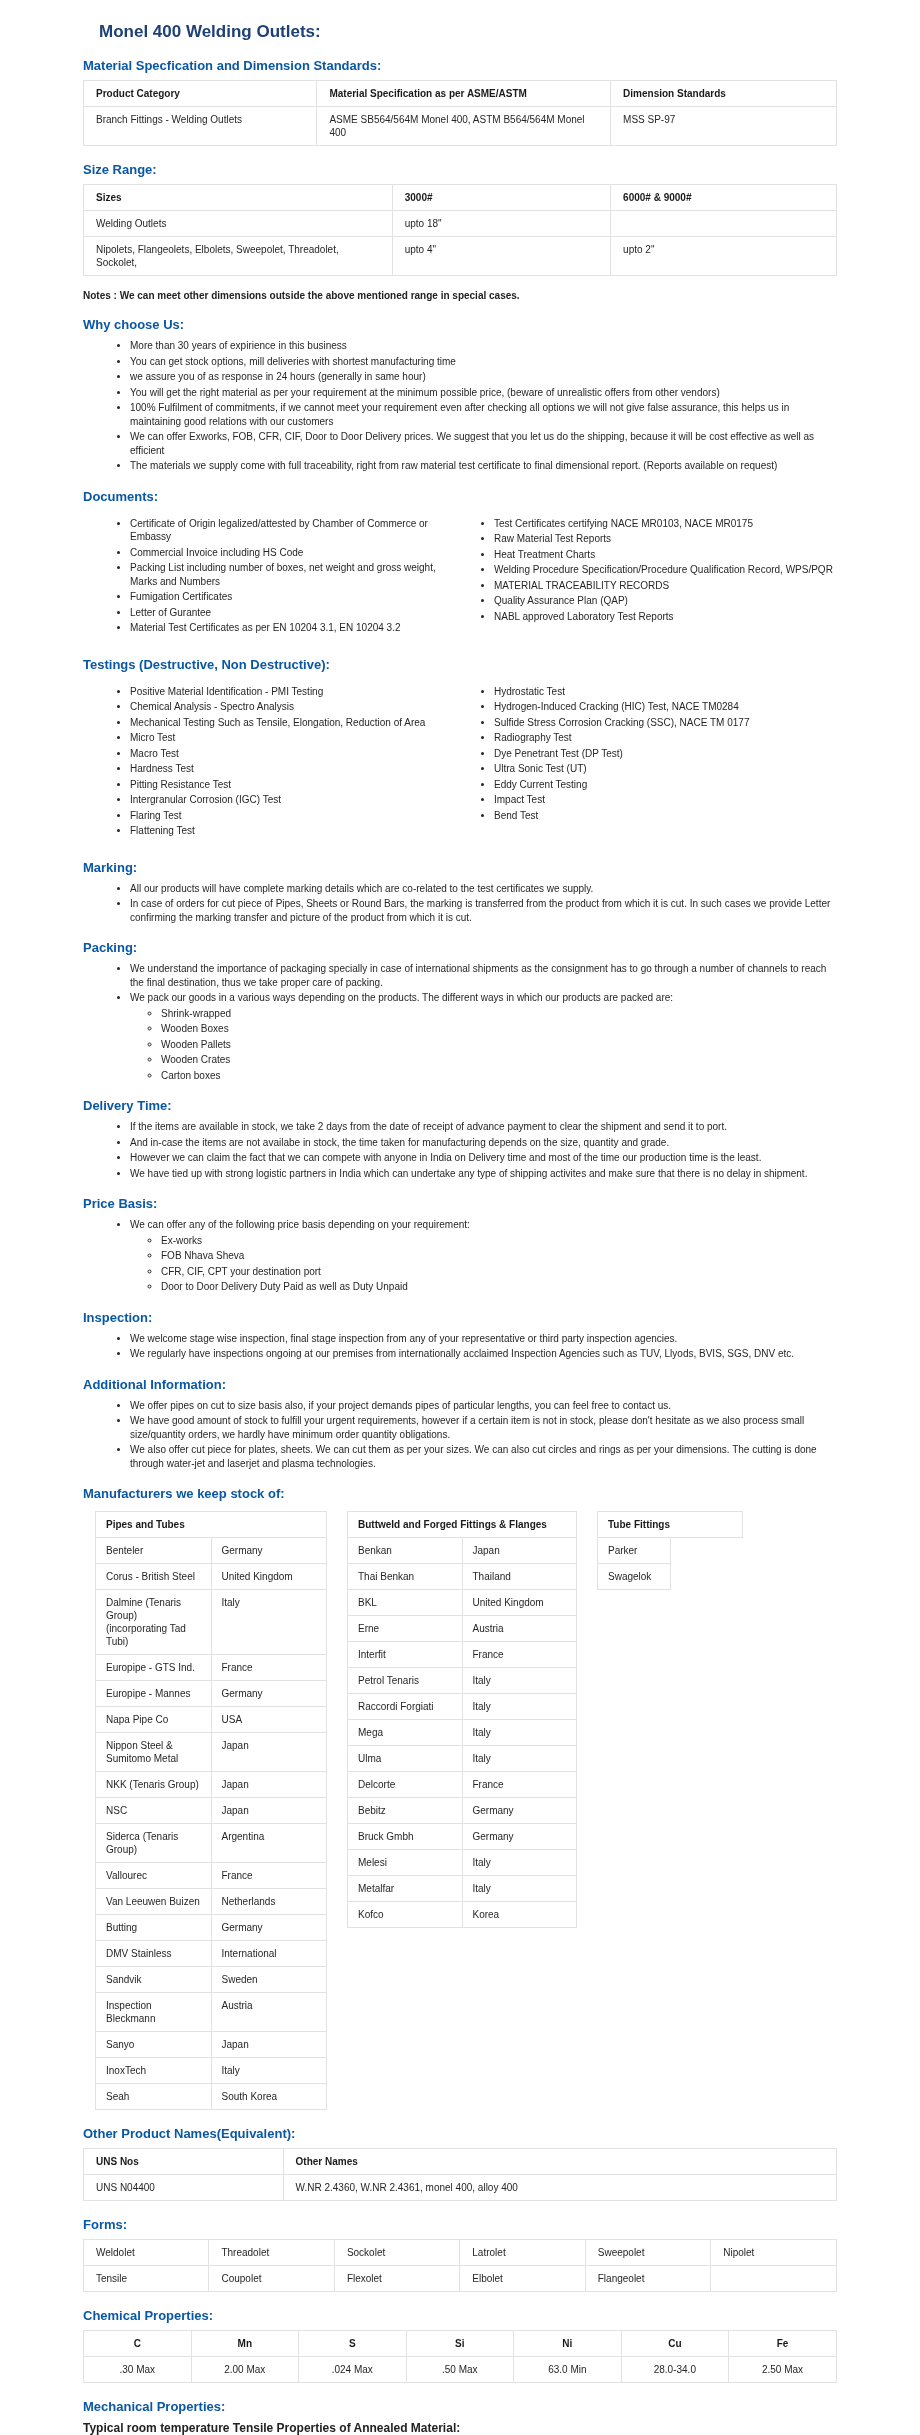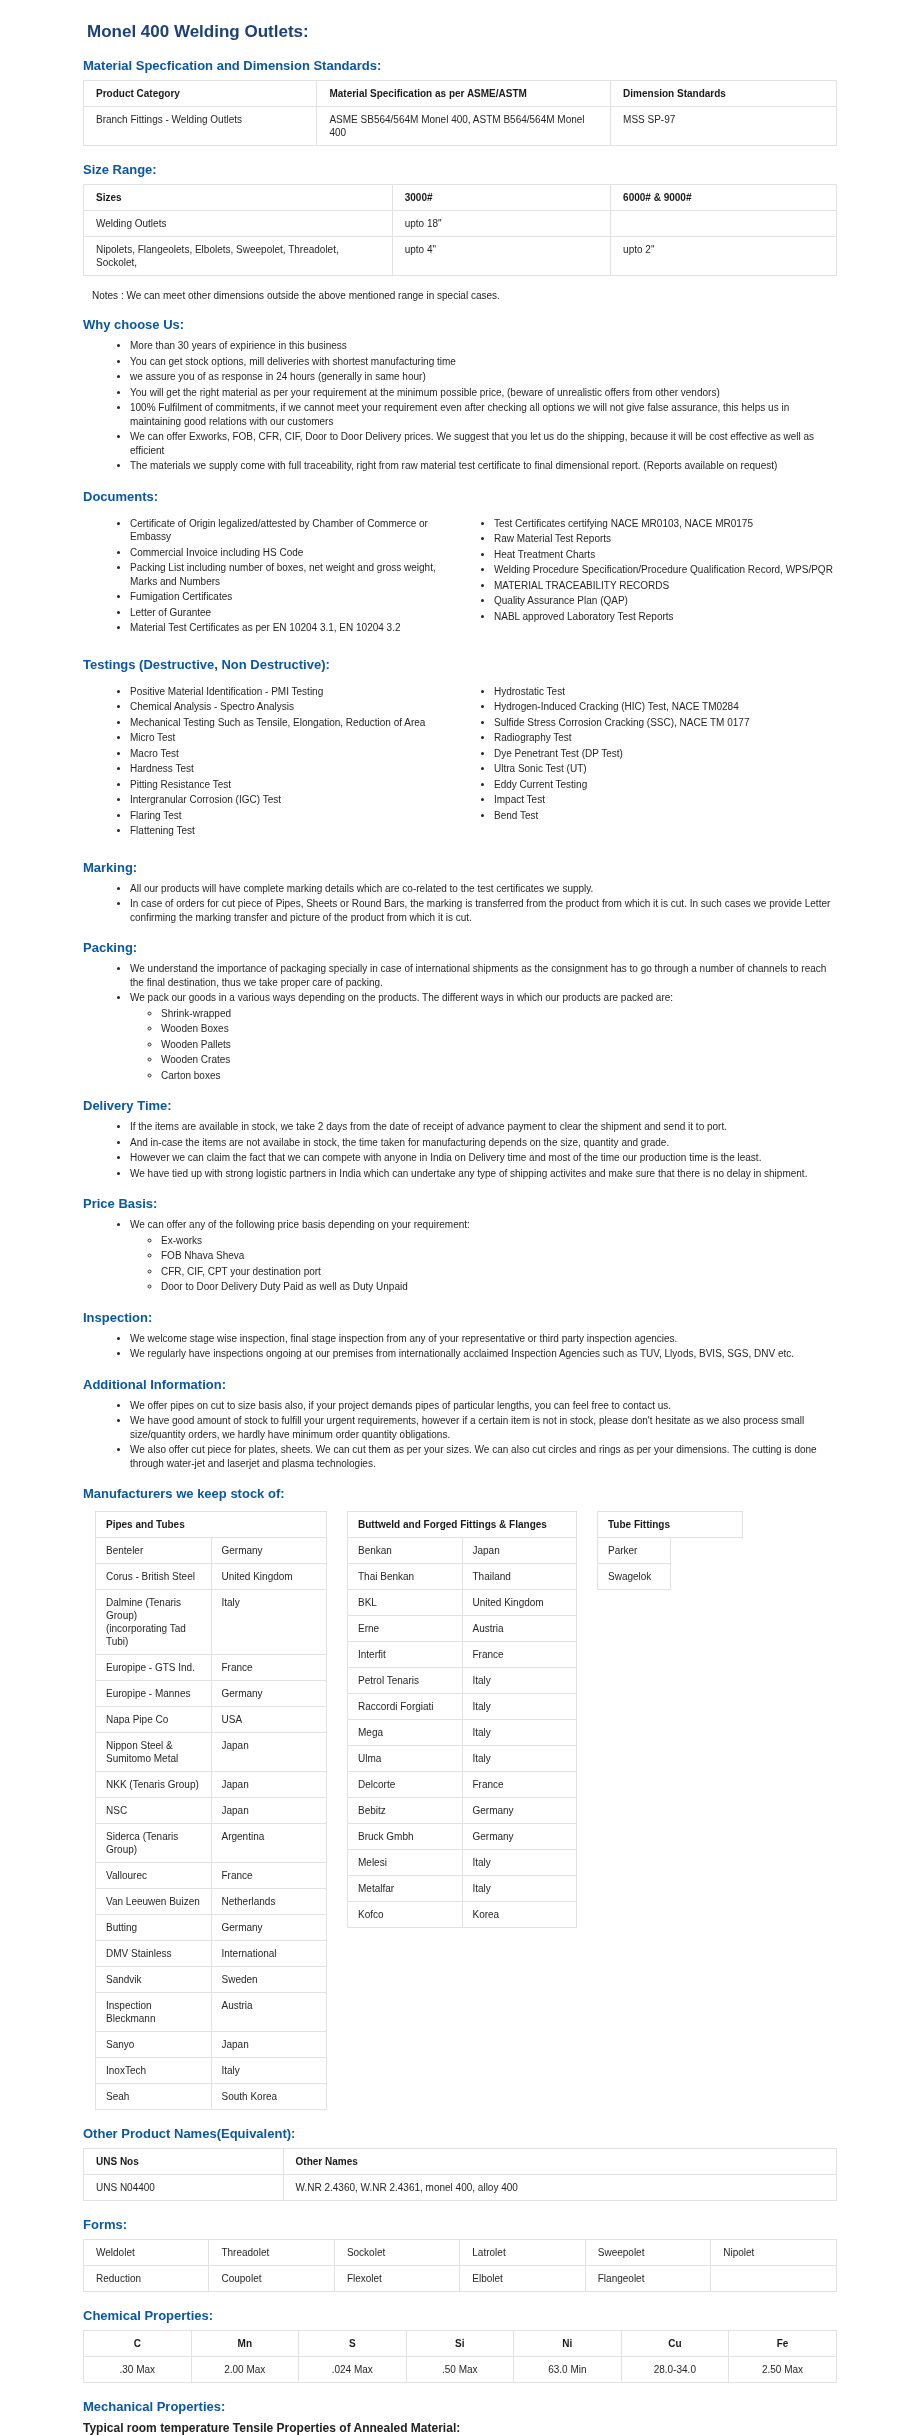--- a/index.html
+++ b/index.html
@@ -1,20 +1,20 @@
 <!DOCTYPE html>
 <html><head>
 <meta charset="utf-8">
 <style>
   html,body{margin:0;padding:0;background:#ffffff;}
   body{width:920px;font-family:"Liberation Sans",sans-serif;color:#262626;}
   .container{width:754px;margin:0 auto;padding:14px 0 18px;}
-  h1{font-size:17px;font-weight:700;color:#1d4076;margin:8px 4px 12px;}
+  h1{font-size:17px;font-weight:700;color:#1d4076;margin:8px 16px 12px;}
   h2{font-size:13px;font-weight:700;color:#0a57a4;margin:16px 0 7px;}
-  .notes{font-size:10px;font-weight:400;color:#222;margin:14px 9px 0;}
+  .notes{font-size:10px;font-weight:700;color:#222;margin:14px 0 0;}
   .subtitle{font-size:12px;font-weight:700;color:#222;margin:2px 0 8px;}
   table.tbl{width:100%;border-collapse:collapse;font-size:10px;table-layout:fixed;}
   table.tbl th,table.tbl td{border:1px solid #e2e2e2;padding:6px 12px;text-align:left;vertical-align:top;line-height:13px;word-wrap:break-word;}
   table.tbl th{font-weight:700;color:#1a1a1a;}
   table.center th,table.center td{text-align:center;}
   ul.bullets{list-style:disc;margin:6px 0 4px;padding-left:47px;font-size:10px;}
   ul.bullets li{margin:2px 0;line-height:13.5px;}
   ul.subs{list-style:circle;margin:2px 0 0;padding-left:31px;font-size:10px;}
   ul.subs li{margin:2px 0;line-height:13.5px;}
   .twocol{display:flex;}
@@ -455,21 +455,21 @@
 
       <tr>
             <td>Weldolet</td>
             <td>Threadolet</td>
             <td>Sockolet</td>
             <td>Latrolet</td>
             <td>Sweepolet</td>
             <td>Nipolet</td>
           </tr>
           <tr>
-            <td>Reduction</td>
+            <td>Tensile</td>
             <td>Coupolet</td>
             <td>Flexolet</td>
             <td>Elbolet</td>
             <td>Flangeolet</td>
             <td></td>
           </tr>
         </tbody>
     </table>
   </section>
 

